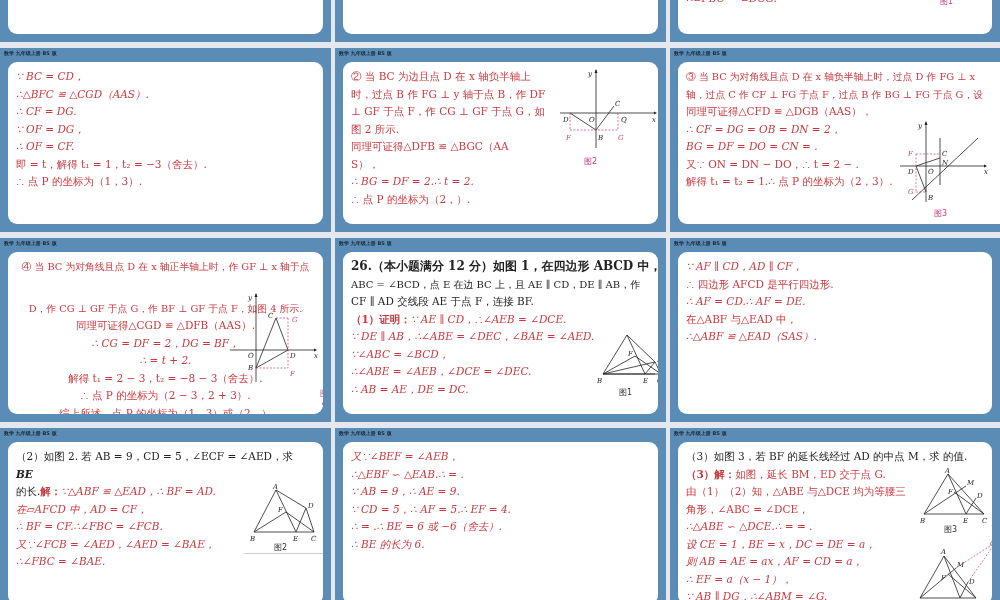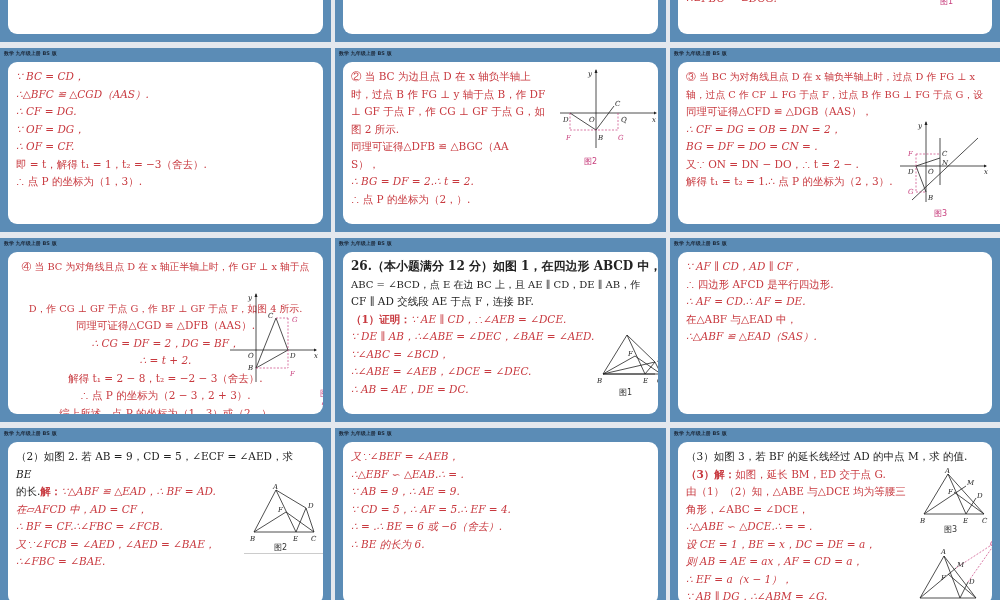--- a/index.html
+++ b/index.html
@@ -131,21 +131,21 @@
 
 <div class="slide" style="left:0;top:238px;width:331px;height:184px;text-align:center;">
   <div class="hdr">数学 九年级上册 BS 版</div>
   <div class="panel">
     <div class="lines">
       <div class="ln plain" style="font-size:9.8px;">④ 当 BC 为对角线且点 D 在 x 轴正半轴上时，作 GF ⊥ x 轴于点</div>
       <div class="ln plain" style="font-size:9.8px;margin-top:24px;">D，作 CG ⊥ GF 于点 G，作 BF ⊥ GF 于点 F，如图 4 所示.</div>
       <div class="ln plain">同理可证得△CGD ≌ △DFB（AAS）.</div>
       <div class="ln">∴ CG = DF = 2，DG = BF，</div>
       <div class="ln">∴ = t + 2.</div>
-      <div class="ln plain">解得 t₁ = 2 − 8，t₂ = −2 − 3（舍去）.</div>
+      <div class="ln plain">解得 t₁ = 2 − 3，t₂ = −8 − 3（舍去）.</div>
       <div class="ln plain">∴ 点 P 的坐标为（2 − 3，2 + 3）.</div>
       <div class="ln plain">综上所述，点 P 的坐标为（1，3）或（2，）</div>
       <div class="ln plain">或（2 − 3，2 + 3）.</div>
     </div>
     <div class="fig" style="left:222px;top:40px;">
       <svg width="90" height="90" viewBox="0 0 90 90">
         <line x1="0" y1="58" x2="86" y2="58" stroke="#222" stroke-width="0.8"></line>
         <polygon points="84,56.5 87,58 84,59.5" fill="#222"></polygon>
         <line x1="26" y1="2" x2="26" y2="94" stroke="#222" stroke-width="0.8"></line>
         <polygon points="24.5,5 26,1 27.5,5" fill="#222"></polygon>
@@ -217,21 +217,21 @@
       <div class="ln">∴△ABF ≌ △EAD（SAS）.</div>
     </div>
   </div>
 </div>
 
 <div class="slide" style="left:0;top:428px;width:331px;height:184px;">
   <div class="hdr">数学 九年级上册 BS 版</div>
   <div class="panel">
     <div class="lines">
       <div class="ln blk">（2）如图 2. 若 AB = 9，CD = 5，∠ECF = ∠AED，求</div>
-      <div class="ln blk" style="font-style:italic;">BE</div>
+      <div class="ln blk" style="font-style:italic;font-weight:bold;">BE</div>
       <div class="ln bold-red"><span style="color:#222;font-style:normal;">的长.</span><b>解：</b><span>∵△ABF ≌ △EAD，∴ BF = AD.</span></div>
       <div class="ln">在▱AFCD 中，AD = CF，</div>
       <div class="ln">∴ BF = CF.∴∠FBC = ∠FCB.</div>
       <div class="ln">又∵∠FCB = ∠AED，∠AED = ∠BAE，</div>
       <div class="ln">∴∠FBC = ∠BAE.</div>
     </div>
     <div class="fig" style="left:236px;top:40px;">
       <svg width="80" height="62" viewBox="0 0 80 62">
         <line x1="10" y1="50" x2="32" y2="8" stroke="#222" stroke-width="0.8"></line>
         <line x1="32" y1="8" x2="62" y2="26" stroke="#222" stroke-width="0.8"></line>

